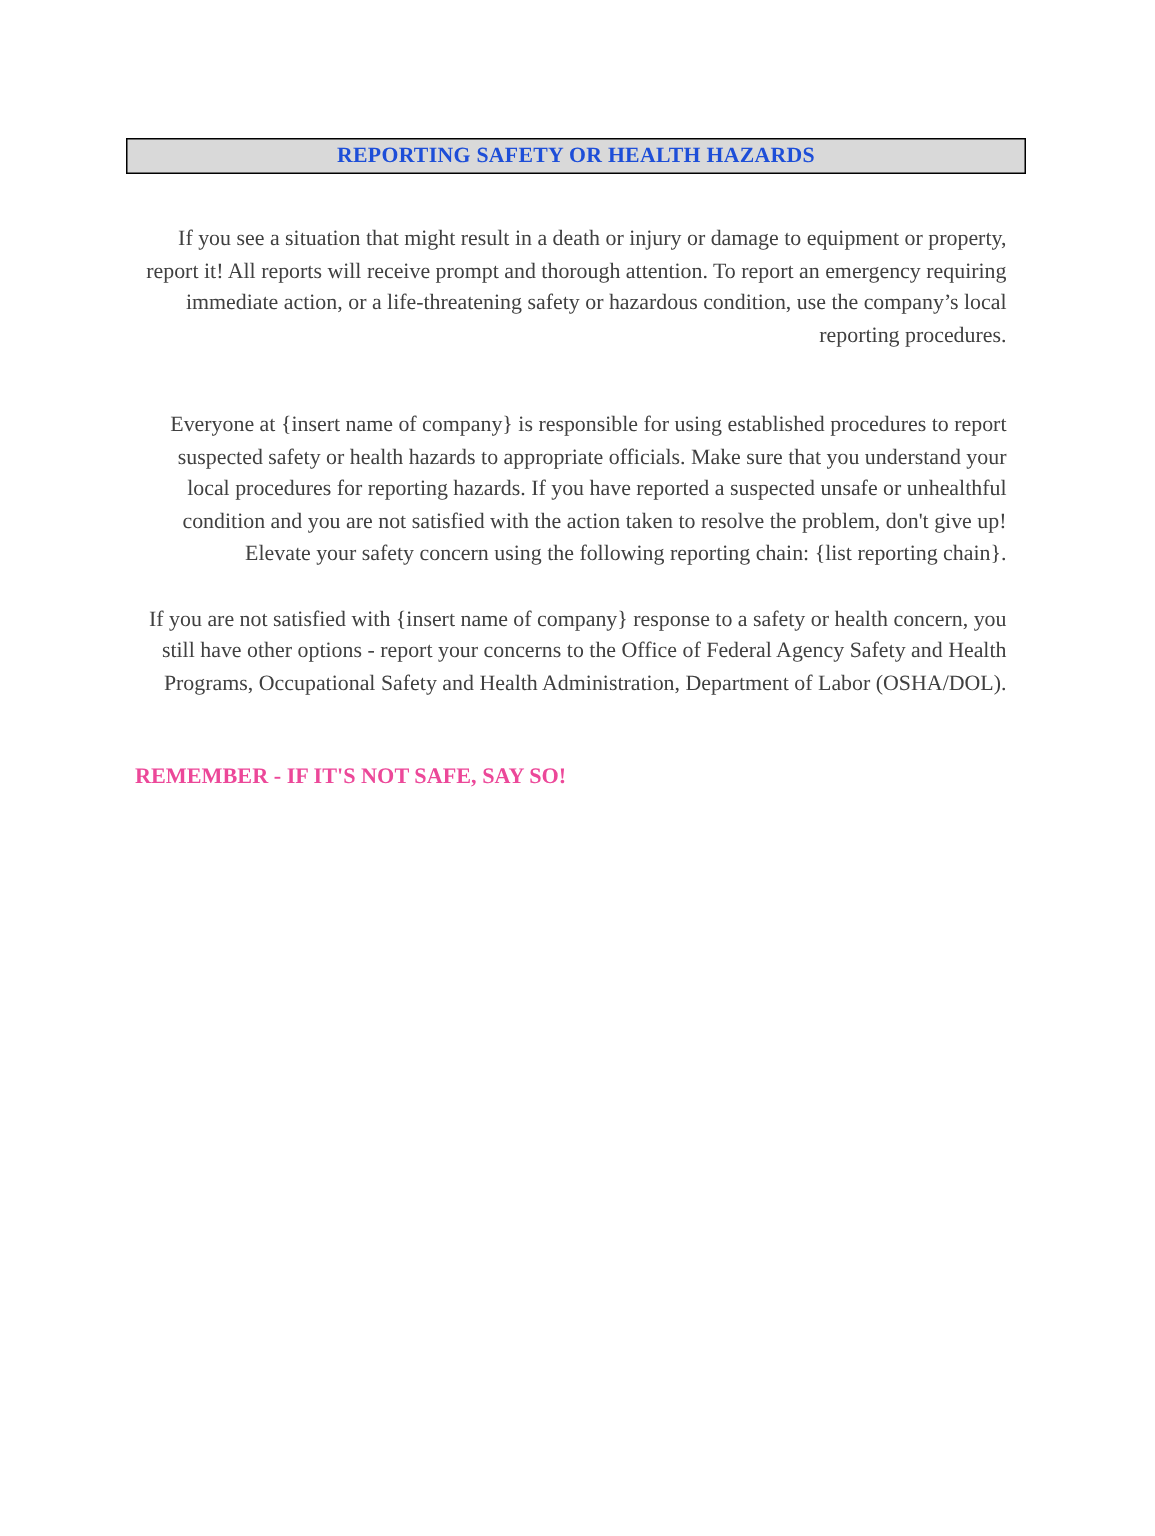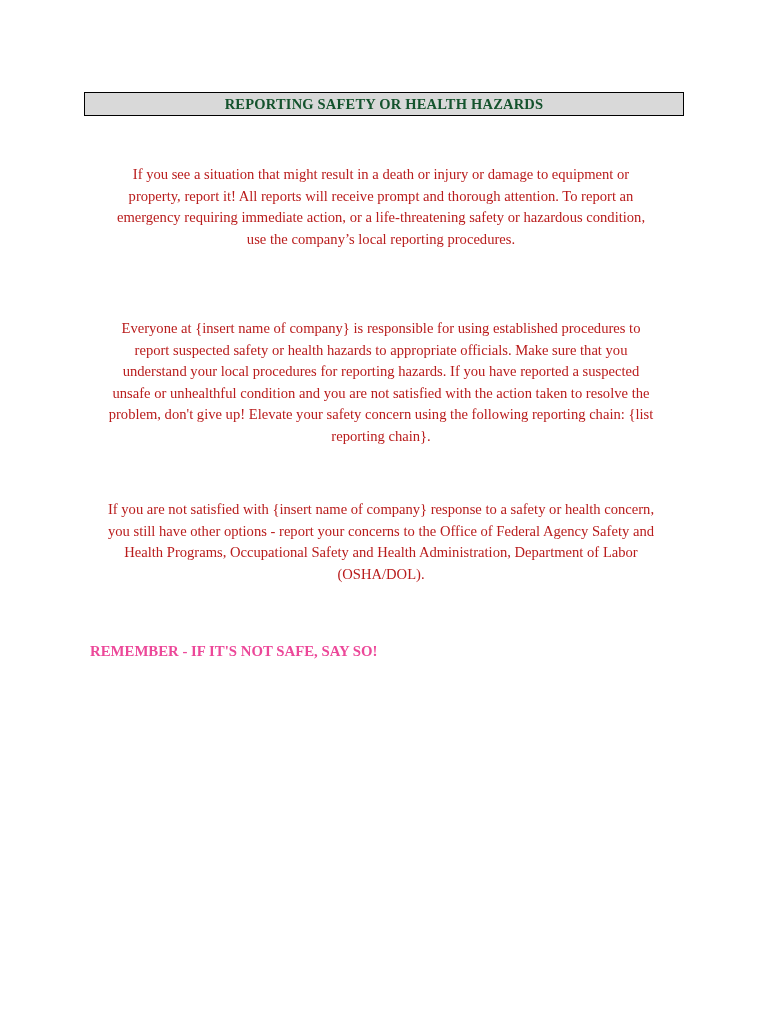--- a/index.html
+++ b/index.html
@@ -38,37 +38,37 @@
 
   .title-bar-text {
     display: block;
     width: 100%;
     text-align: center;
     font-family: "Liberation Serif", serif;
     font-weight: bold;
     font-size: 14.5px;
     line-height: 22px;
     letter-spacing: 0.2px;
-    color: #14532d;
+    color: #1d4ed8;
   }
 
   .content {
     position: absolute;
     left: 90px;
     top: 148px;
     width: 582px;
   }
 
   .para {
     font-family: "Liberation Serif", serif;
     font-size: 14.6px;
     line-height: 21.5px;
-    color: #b91c1c;
-    text-align: center;
-    margin: 16px;
+    color: #404040;
+    text-align: right;
+    margin: 1px;
   }
 
   .gap-large { height: 36px; }
   .gap-med { height: 20px; }
   .gap-bold { height: 40px; }
 
   .remember {
     font-family: "Liberation Serif", serif;
     font-size: 14.8px;
     font-weight: bold;

